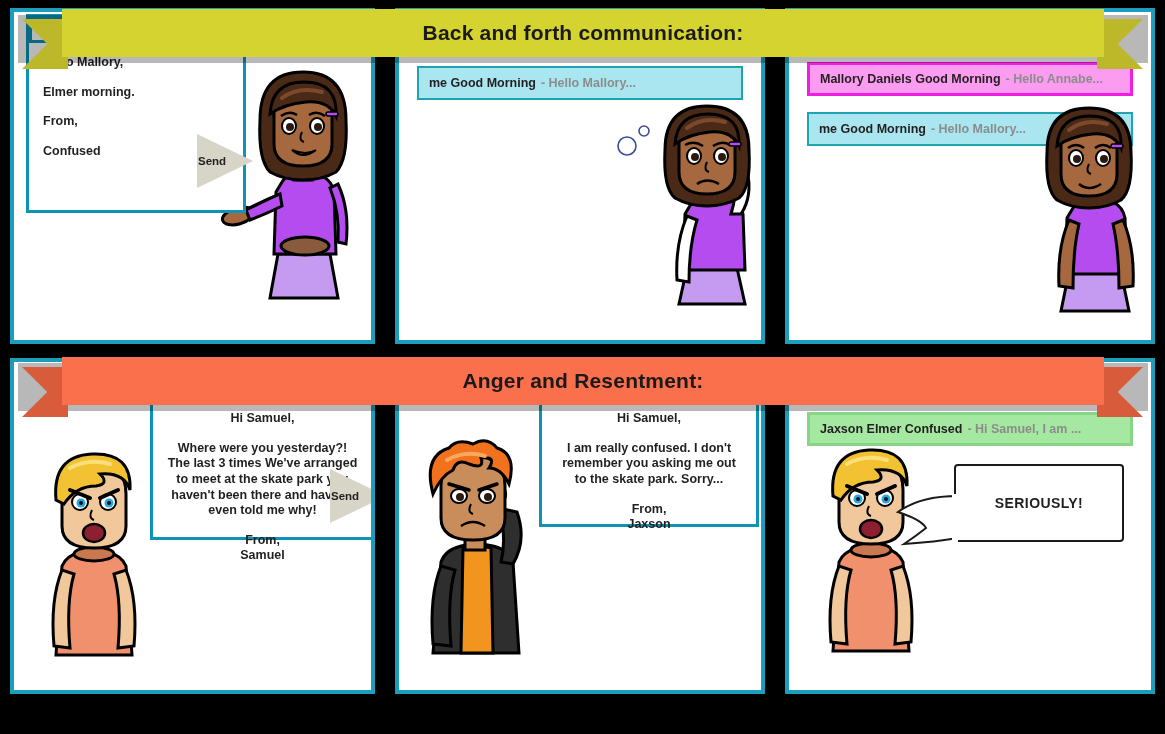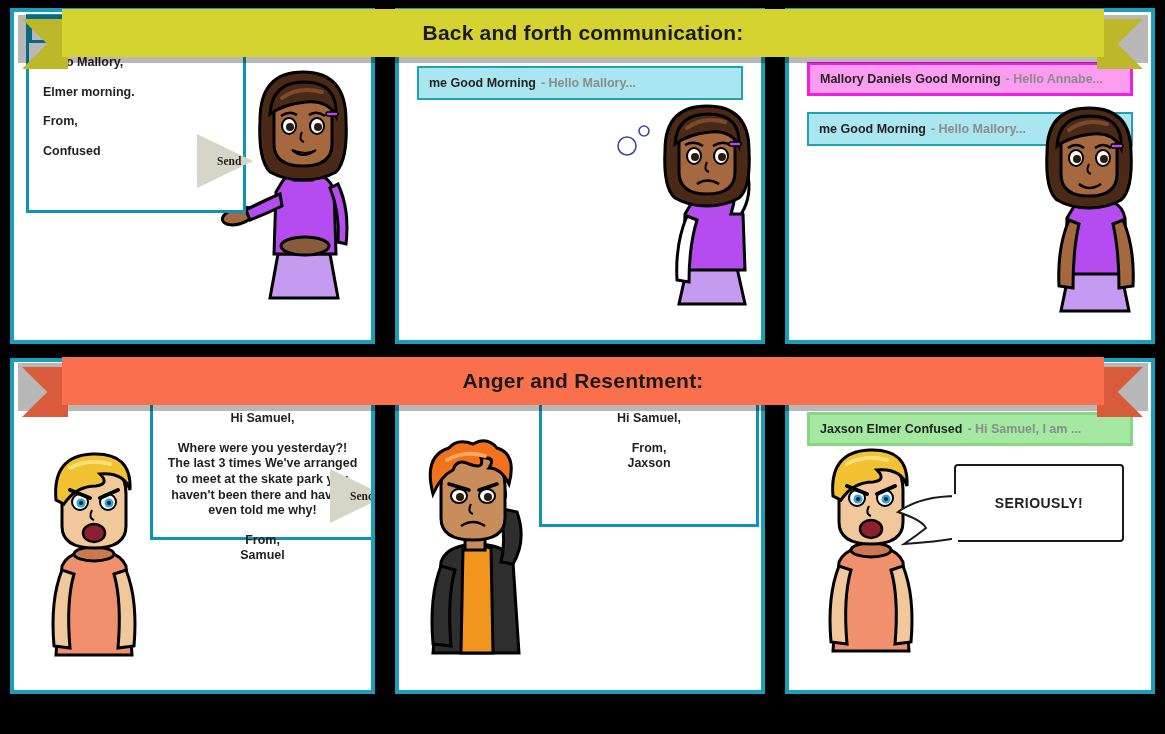--- a/index.html
+++ b/index.html
@@ -126,22 +126,22 @@
   .compose-center p{text-align:center;}
 
   .send-btn{
     position:absolute;width:56px;height:54px;
     background:#d7d4c8;
     clip-path:polygon(0 0,100% 50%,0 100%);
     display:flex;align-items:center;
     filter:drop-shadow(1px 1px 1px rgba(0,0,0,.35));
   }
   .send-btn span{
-    font-size:11.5px;font-weight:bold;color:#231f20;padding-left:20px;
-    font-family:Liberation Serif, serif;
+    font-size:11.5px;font-weight:bold;color:#231f20;padding-left:1px;
+    font-family:Liberation Sans, sans-serif;
   }
 
   
   .mailrow{
     position:absolute;left:18px;right:18px;height:34px;
     display:flex;align-items:center;padding:0 10px;
     box-sizing:border-box;font-size:12.5px;
     font-family:"Liberation Sans", sans-serif;
     margin-top:36px;
   }
@@ -517,20 +517,21 @@
                   <i></i>
                   <i></i>
                   <i></i>
                   <i></i>
                   <i></i>
                 </span>
             </div>
           </div>
           <div class="compose-body compose-center" style="height:132px;padding-top:16px;">
             <p>Hi Samuel,</p>
+            <p>I am really confused. I don't remember you asking me out to the skate park. Sorry...</p>
             <p style="white-space:pre-line">From,
 Jaxson</p>
           </div>
         </div>
 
       </div>
     </div>
 
     <div class="cell cell-c">
       <div class="panel">

